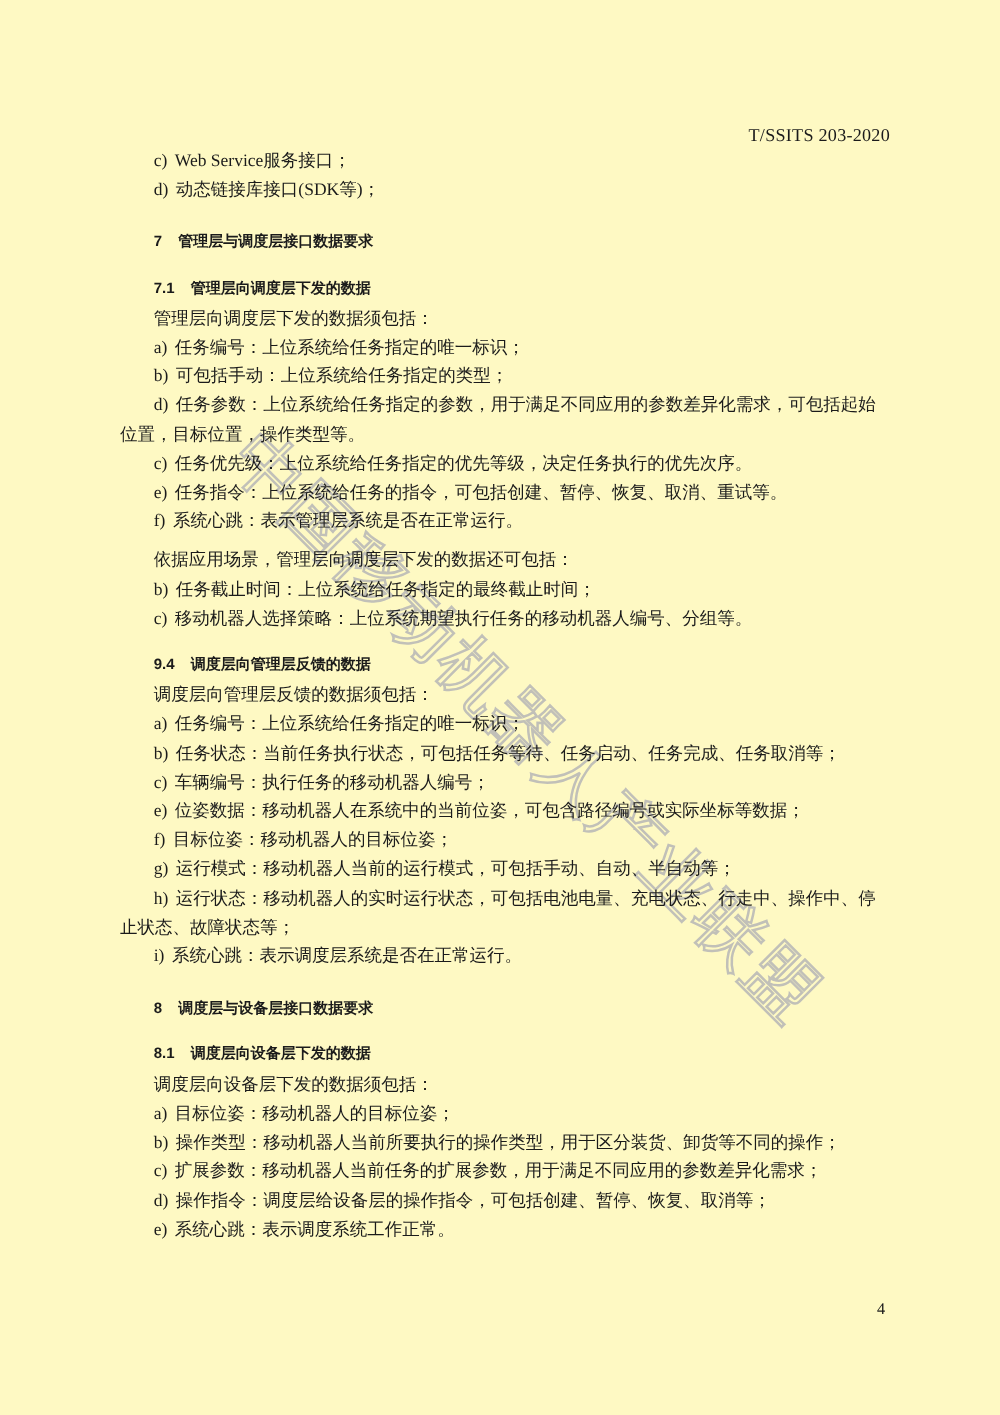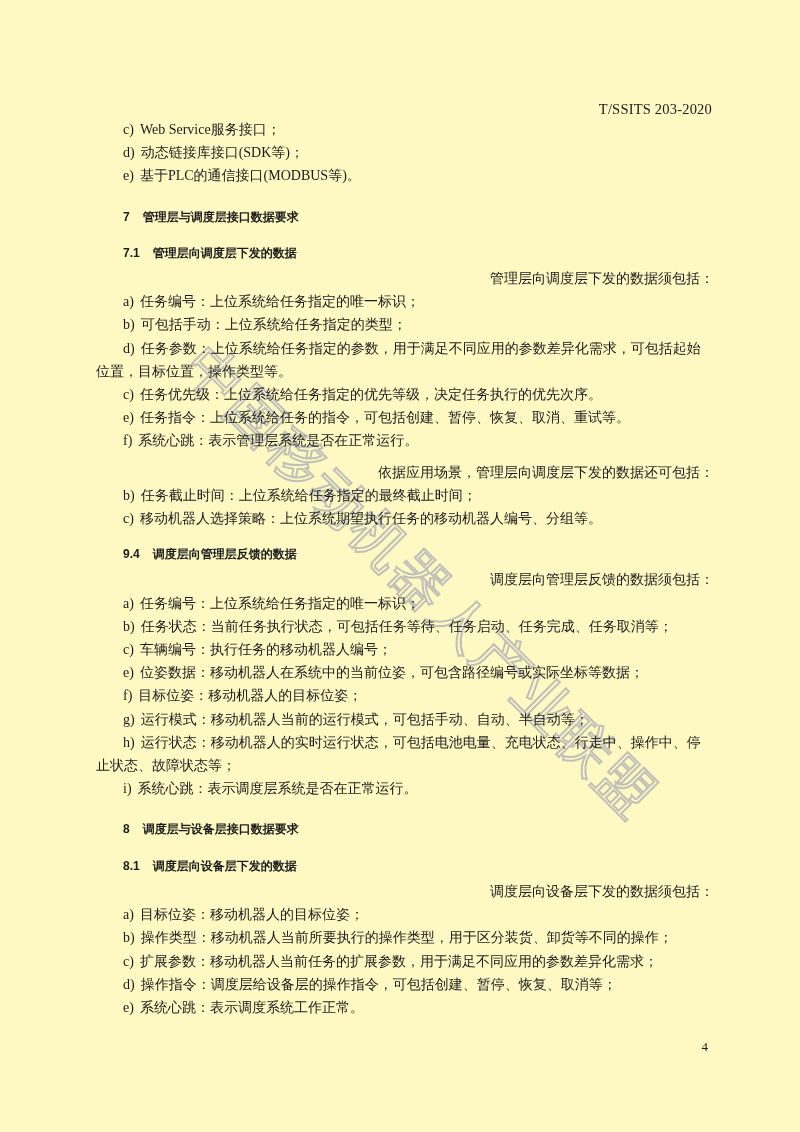--- a/index.html
+++ b/index.html
@@ -48,21 +48,21 @@
   .lbl { margin-right: 6px; }
   .h1, .h2 {
     font-family: "Liberation Sans", "DejaVu Sans", sans-serif;
     font-weight: 700;
     font-size: 12px;
     text-indent: 0;
   }
   .h1 { margin-top: 18px !important; }
   .h2 { margin-top: 13px !important; }
   .hnum { margin-right: 13px; }
-  .para { margin-top: 2px !important; text-align: right; }
+  .para { margin-top: 2px !important; }
   .para-spaced { margin-top: 8px !important; }
   .page-number {
     position: absolute;
     top: 1039px;
     right: 92px;
     font-size: 13px;
   }
 </style>
 </head>
 <body>
@@ -70,21 +70,20 @@
 <div class="page">
 
   <div class="header-code">T/SSITS 203-2020</div>
 
   <div class="watermark">中国移动机器人产业联盟</div>
 
   <div class="content">
 
     <p class="li"><span class="lbl">c)</span><span>Web Service服务接口；</span></p>
     <p class="li"><span class="lbl">d)</span><span>动态链接库接口(SDK等)；</span></p>
-    <p class="li"><span class="lbl">e)</span><span>基于PLC的通信接口(MODBUS等)。</span></p>
 
     <p class="h1"><span class="hnum">7</span><span>管理层与调度层接口数据要求</span></p>
 
     <p class="h2"><span class="hnum">7.1</span><span>管理层向调度层下发的数据</span></p>
 
     <p class="para">管理层向调度层下发的数据须包括：</p>
 
     <p class="li"><span class="lbl">a)</span><span>任务编号：上位系统给任务指定的唯一标识；</span></p>
     <p class="li"><span class="lbl">b)</span><span>可包括手动：上位系统给任务指定的类型；</span></p>
     <p class="li"><span class="lbl">d)</span><span>任务参数：上位系统给任务指定的参数，用于满足不同应用的参数差异化需求，可包括起始位置，目标位置，操作类型等。</span></p>

